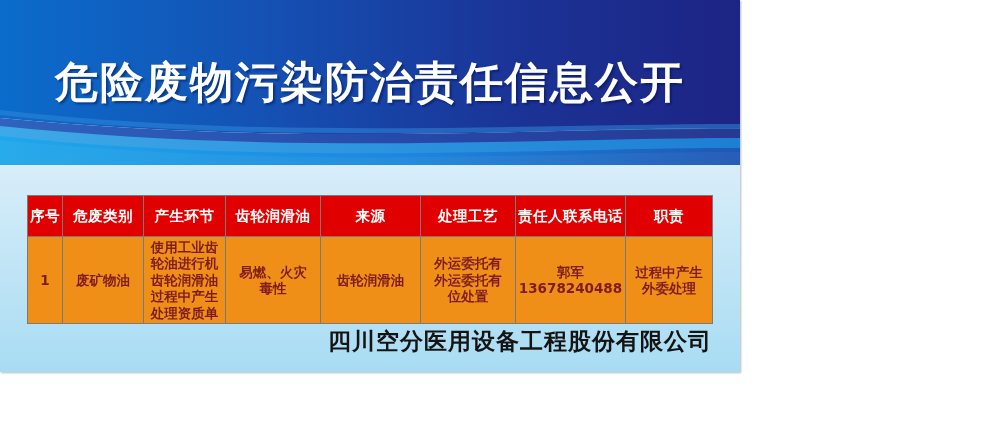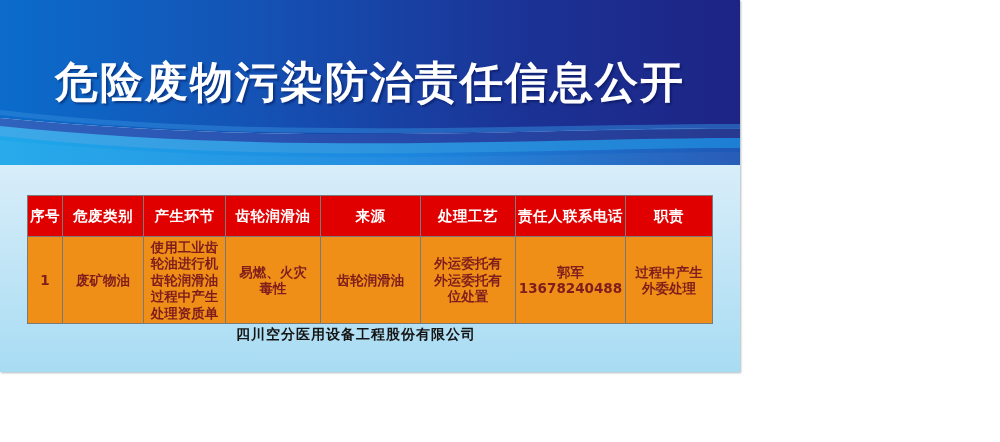--- a/index.html
+++ b/index.html
@@ -85,22 +85,22 @@
   col.c2{width:82px;}
   col.c3{width:95px;}
   col.c4{width:100px;}
   col.c5{width:95px;}
   col.c6{width:110px;}
   col.c7{width:87px;}
 
   
   .company{
     position:absolute;left:0;top:326px;width:712px;
-    text-align:center;
-    font-size:14px;
+    text-align:right;
+    font-size:23px;
     font-weight:bold;
     color:#141414;
     letter-spacing:1px;
     z-index:6;
   }
 </style>
 </head>
 <body>
 
 <div class="poster">

